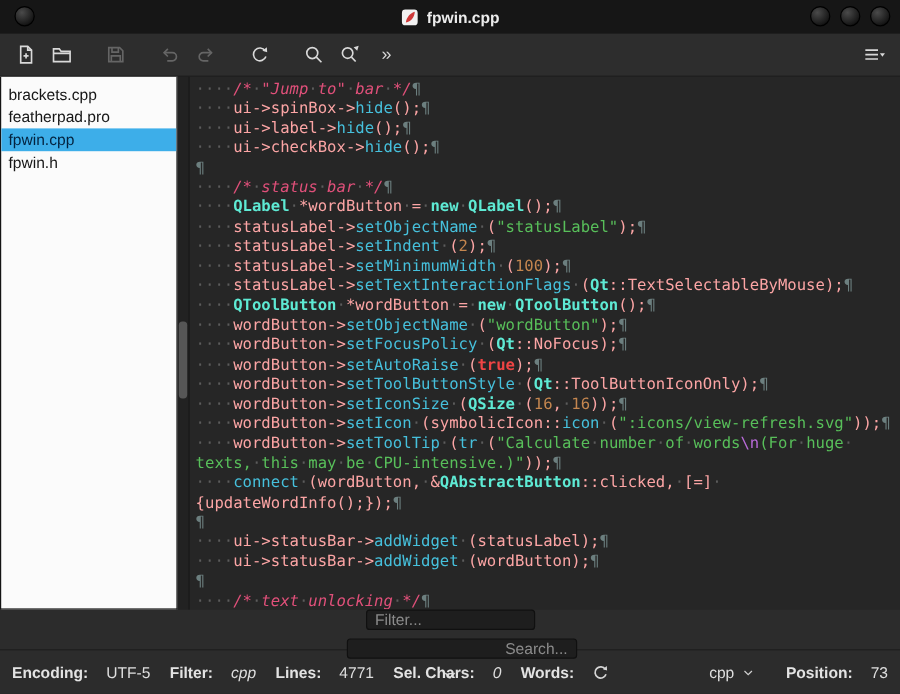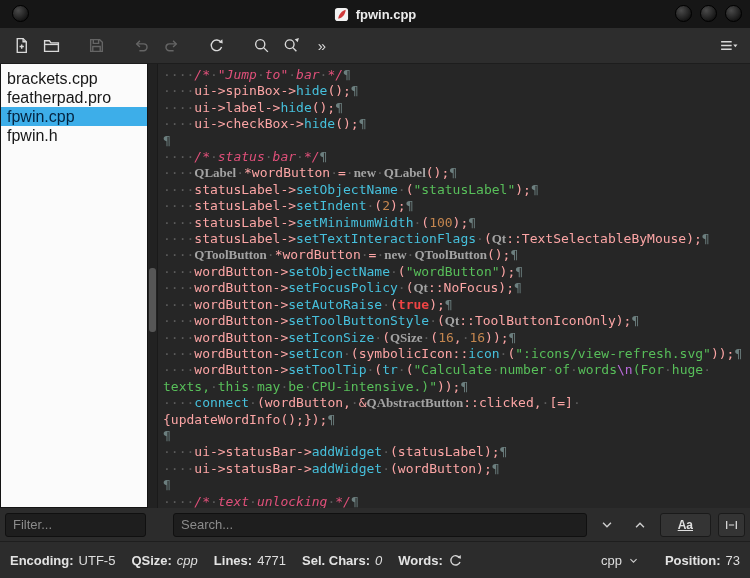--- a/index.html
+++ b/index.html
@@ -24,62 +24,62 @@
   .tool-btn svg { stroke:#d9d9d9; fill:none; stroke-width:1.3; }
   .tool-btn.disabled svg { stroke:#656565; }
   .tool-btn .fillpart { fill:#d9d9d9; stroke:none; }
   .overflow-btn { color:#d9d9d9; font-size:15px; letter-spacing:-1px; }
   .tb-spacer { flex:1; }
 
   
   .main { display:flex; height:444px; background:#262626; }
   .sidebar { width:148px; background:#fbfbfb; border:1px solid #141414; border-top:none;
              padding-top:5px; overflow:hidden; }
-  .file-item { height:19px; line-height:19px; padding-left:6px; font-size:16px; color:#161616;
+  .file-item { height:19px; line-height:19px; padding-left:6px; font-size:13px; color:#161616;
                white-space:nowrap; cursor:pointer; }
   .file-item.selected { background:#3daee9; color:#04233f; }
   .scrollstrip { width:10px; background:#222222; border-right:1px solid #1a1a1a; position:relative; }
   .scroll-handle { position:absolute; left:1px; top:204px; width:7px; height:64px;
                    background:#565656; border-radius:3px; cursor:grab; }
   .editor { flex:1; background:#262626; padding:3px 0 0 5px; overflow:hidden; cursor:text; }
   .code-row { font-family:"DejaVu Sans Mono", monospace; font-size:13px; line-height:16.4px;
               white-space:pre; }
   .t-ws { color:#5c5c5c; }
   .t-pi { color:#6c7f7f; }
   .t-p  { color:#fca5a5; }
   .t-c  { color:#e0507a; font-style:italic; }
-  .t-k  { color:#a3a3a3; font-weight:bold;font-family:Liberation Serif, serif; }
+  .t-k  { color:#5eead4; font-weight:bold; }
   .t-f  { color:#46c0dc; }
   .t-s  { color:#58bf5a; }
   .t-n  { color:#c4864f; }
   .t-b  { color:#ef4444; font-weight:bold; }
   .t-e  { color:#b86ad8; }
 
   
   .search-row { height:33px; background:#2c2c2c; display:flex; align-items:center;
-                padding:0 5px; gap:7px; }
+                padding:0 5px; gap:7px;flex-direction:column; }
   .text-input { background:#1e1e1e; border:1px solid #101010; border-radius:3px; height:24px;
                 color:#cfcfcf; font-size:13px; padding:0 7px; outline:none;
                 font-family:"Liberation Sans", sans-serif; }
   .text-input::placeholder { color:#8b8b8b; }
   .filter-input { width:141px; }
-  .search-input { flex:1; margin-left:20px; }
+  .search-input { flex:1; margin-left:20px;text-align:right; }
   .flat-btn { width:26px; height:24px; background:transparent; border:none; display:flex;
               align-items:center; justify-content:center; cursor:pointer; }
   .flat-btn svg { stroke:#cfcfcf; fill:none; stroke-width:1.6; }
   .mini-btn { height:24px; min-width:27px; background:#343434; border:1px solid #1a1a1a;
               border-radius:3px; color:#e0e0e0; display:flex; align-items:center;
               justify-content:center; cursor:pointer; font-size:12px; }
   .case-btn { font-weight:bold; text-decoration:underline; padding:0 17px; }
   .mini-btn svg { stroke:#e0e0e0; fill:none; stroke-width:1.4; }
 
   
   .statusbar { height:37px; background:#2c2c2c; border-top:1px solid #1e1e1e; display:flex;
                align-items:center; padding:0 10px; gap:16px; font-size:13px; color:#e3e3e3; }
-  .sb-group { display:flex; align-items:flex-start; gap:5px; white-space:nowrap; }
+  .sb-group { display:flex; align-items:flex-start; gap:15px; white-space:nowrap; }
   .sb-label { font-weight:bold; }
   .sb-val { color:#dedede; }
   .sb-val.it { font-style:italic; }
   .sb-right { margin-left:auto; display:flex; align-items:center; gap:26px; }
   .refresh-btn { background:transparent; border:none; cursor:pointer; display:flex;
                  align-items:center; }
   .refresh-btn svg { stroke:#d5d5d5; fill:none; stroke-width:1.5; }
   .combo { display:flex; align-items:center; gap:6px; cursor:pointer; color:#dedede; }
   .combo svg { stroke:#cfcfcf; fill:none; stroke-width:1.5; }
 </style>
@@ -231,21 +231,21 @@
     </svg>
   </button>
 </div>
 
 <div class="statusbar">
   <div class="sb-group">
     <span class="sb-label">Encoding:</span>
     <span class="sb-val">UTF-5</span>
   </div>
   <div class="sb-group">
-    <span class="sb-label">QSize:</span>
+    <span class="sb-label">Filter:</span>
     <span class="sb-val it">cpp</span>
   </div>
   <div class="sb-group">
     <span class="sb-label">Lines:</span>
     <span class="sb-val">4771</span>
   </div>
   <div class="sb-group">
     <span class="sb-label">Sel. Chars:</span>
     <span class="sb-val it">0</span>
   </div>

